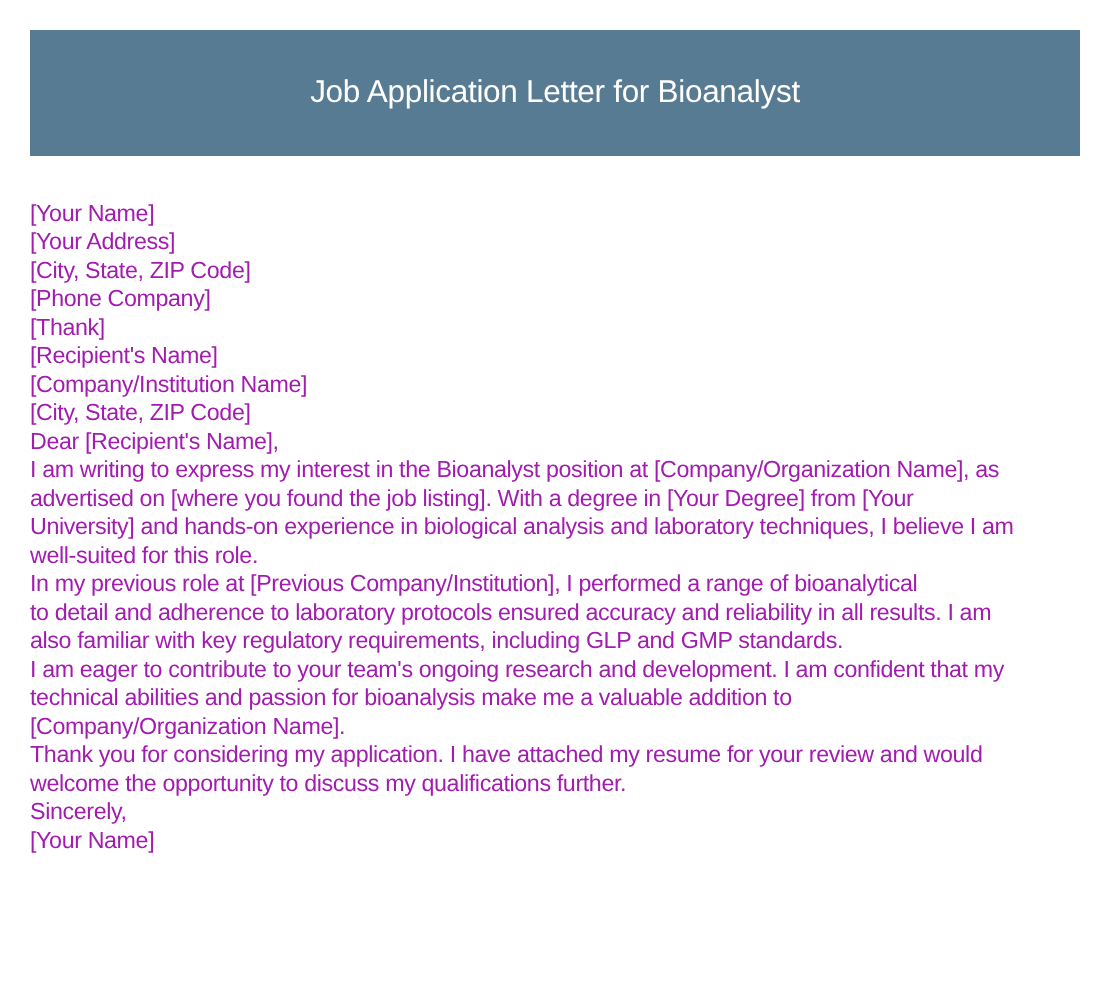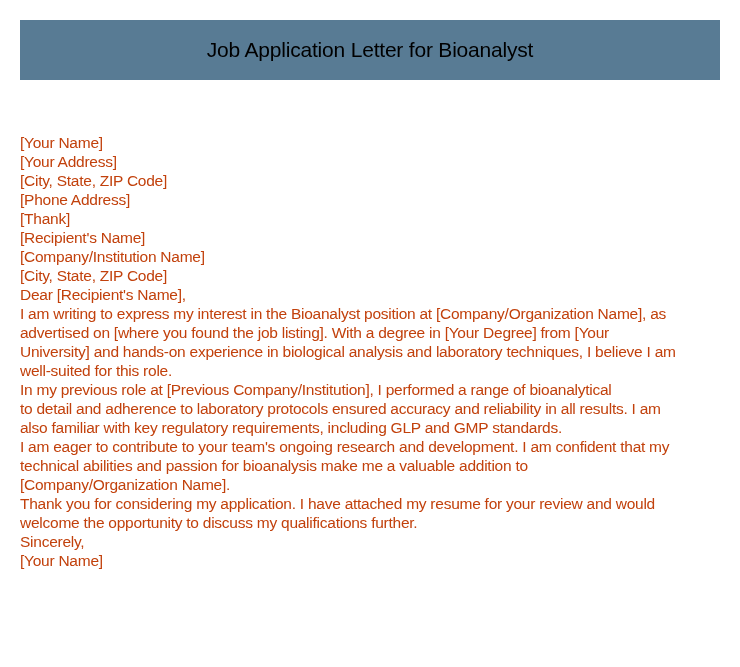--- a/index.html
+++ b/index.html
@@ -1,43 +1,43 @@
 <!DOCTYPE html>
 <html><head>
 <meta charset="utf-8">
 <style>
   html, body { margin: 0; padding: 0; background: #ffffff; }
   body { width: 740px; height: 667px; position: relative; overflow: hidden; }
   .header {
-    position: absolute; left: 20px; top: 20px; width: 700px; height: 60px;
-    background: #587b94; color: #000000;
+    position: absolute; left: 20px; top: 20px; width: 700px; height: 84px;
+    background: #587b94; color: #ffffff;
     display: flex; align-items: center; justify-content: center;
     font-family: "Liberation Sans", sans-serif; font-size: 21px;
     letter-spacing: -0.2px;
   }
   .letter {
     position: absolute; left: 20px; top: 133px; width: 710px;
     font-family: "Liberation Sans", sans-serif; font-size: 15.5px;
-    line-height: 19px; color: #c2410c; letter-spacing: -0.25px;
+    line-height: 19px; color: #a21caf; letter-spacing: -0.25px;
   }
   .line { display: block; white-space: nowrap; }
 </style>
 </head>
 <body>
 
 <div class="header">
   <span>Job Application Letter for Bioanalyst</span>
 </div>
 
 <div class="letter">
   <div>
     <span class="line">[Your Name]</span>
     <span class="line">[Your Address]</span>
     <span class="line">[City, State, ZIP Code]</span>
-    <span class="line">[Phone Address]</span>
+    <span class="line">[Phone Company]</span>
     <span class="line">[Thank]</span>
   </div>
   <div>
     <span class="line">[Recipient's Name]</span>
     <span class="line">[Company/Institution Name]</span>
     <span class="line">[City, State, ZIP Code]</span>
   </div>
   <span class="line">Dear [Recipient's Name],</span>
 
   <div>

